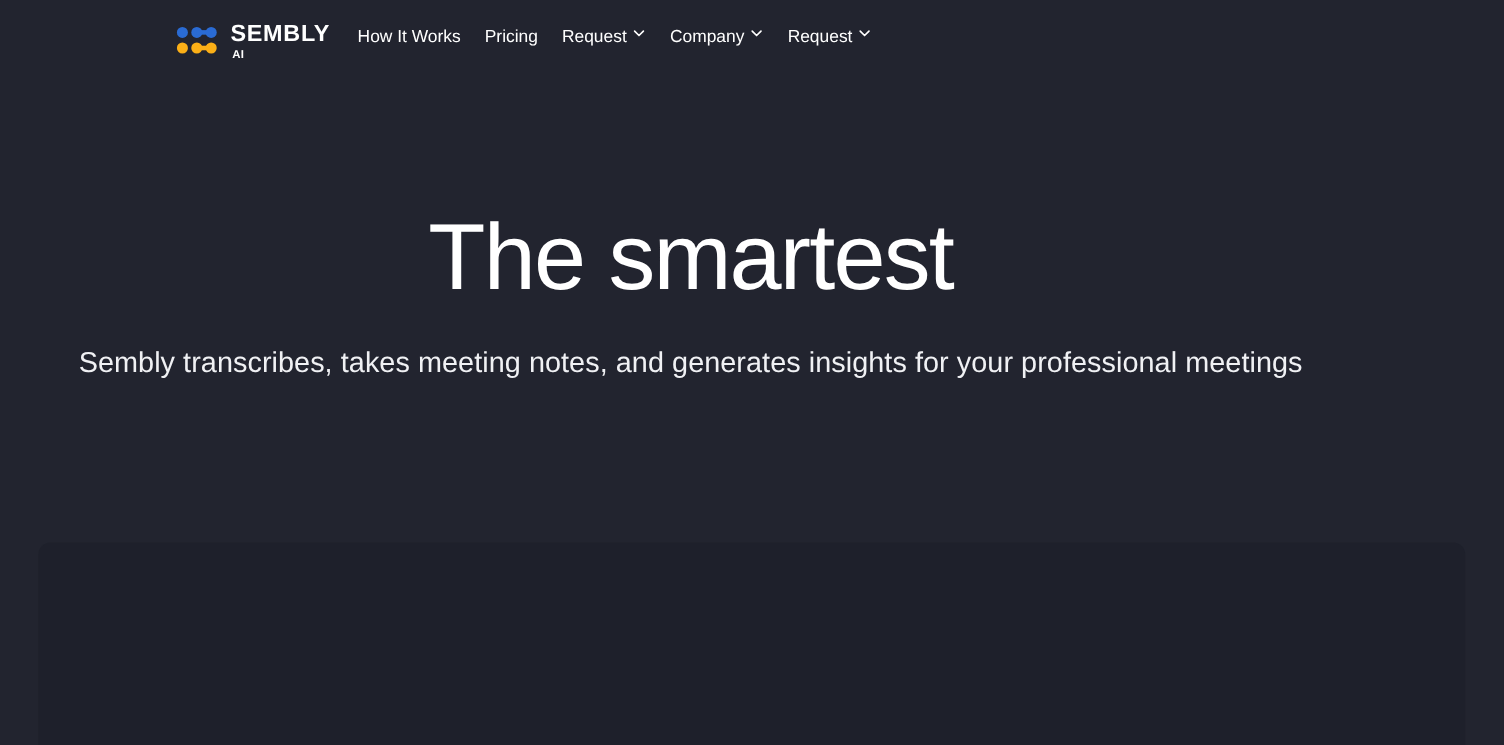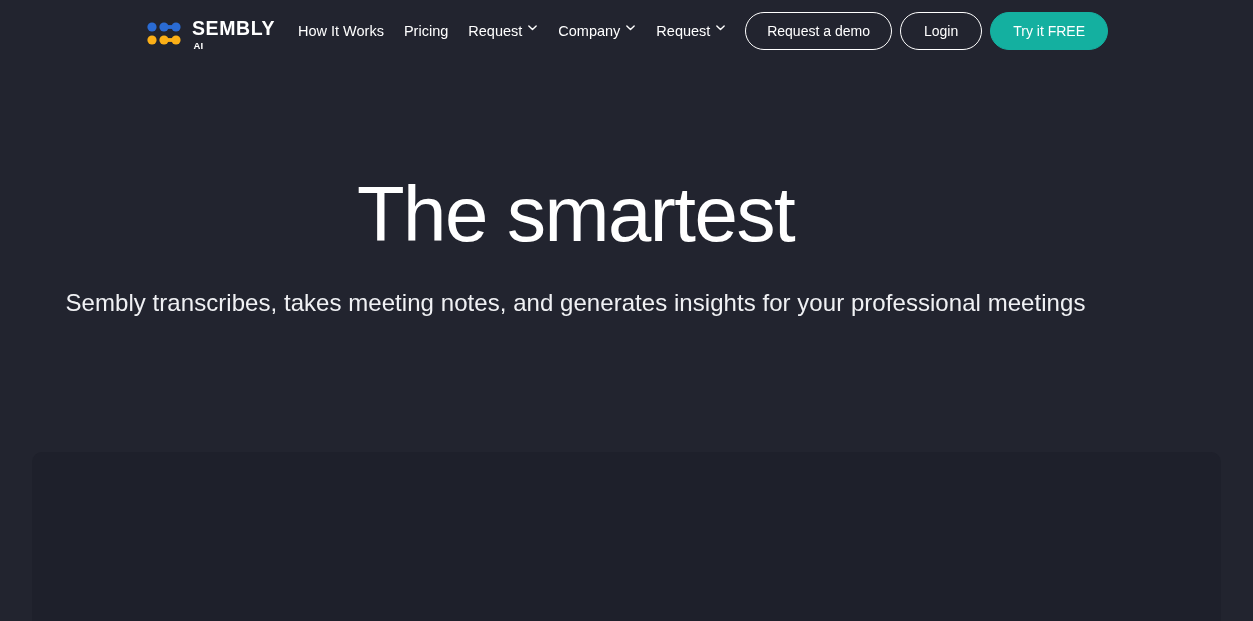--- a/index.html
+++ b/index.html
@@ -245,25 +245,20 @@
         <span>Request</span>
         <span class="chev">
           <svg width="11" height="11" viewBox="0 0 12 12" xmlns="http://www.w3.org/2000/svg">
             <path d="M2 4.3 L6 8.3 L10 4.3" fill="none" stroke="#ffffff" stroke-width="1.5" stroke-linecap="round" stroke-linejoin="round"></path>
           </svg>
         </span>
       </div>
 
     </nav>
 
-    <div class="header-actions">
-      <a class="btn btn-outline btn-demo">Request a demo</a>
-      <a class="btn btn-outline btn-login">Login</a>
-      <a class="btn btn-primary">Try it FREE</a>
-    </div>
 
   </header>
 
   <section class="hero">
     <h1 class="hero-title">
       <span class="line">The smartest</span>
     </h1>
     <p class="hero-sub">Sembly transcribes, takes meeting notes, and generates insights for your professional meetings</p>
   </section>
 

